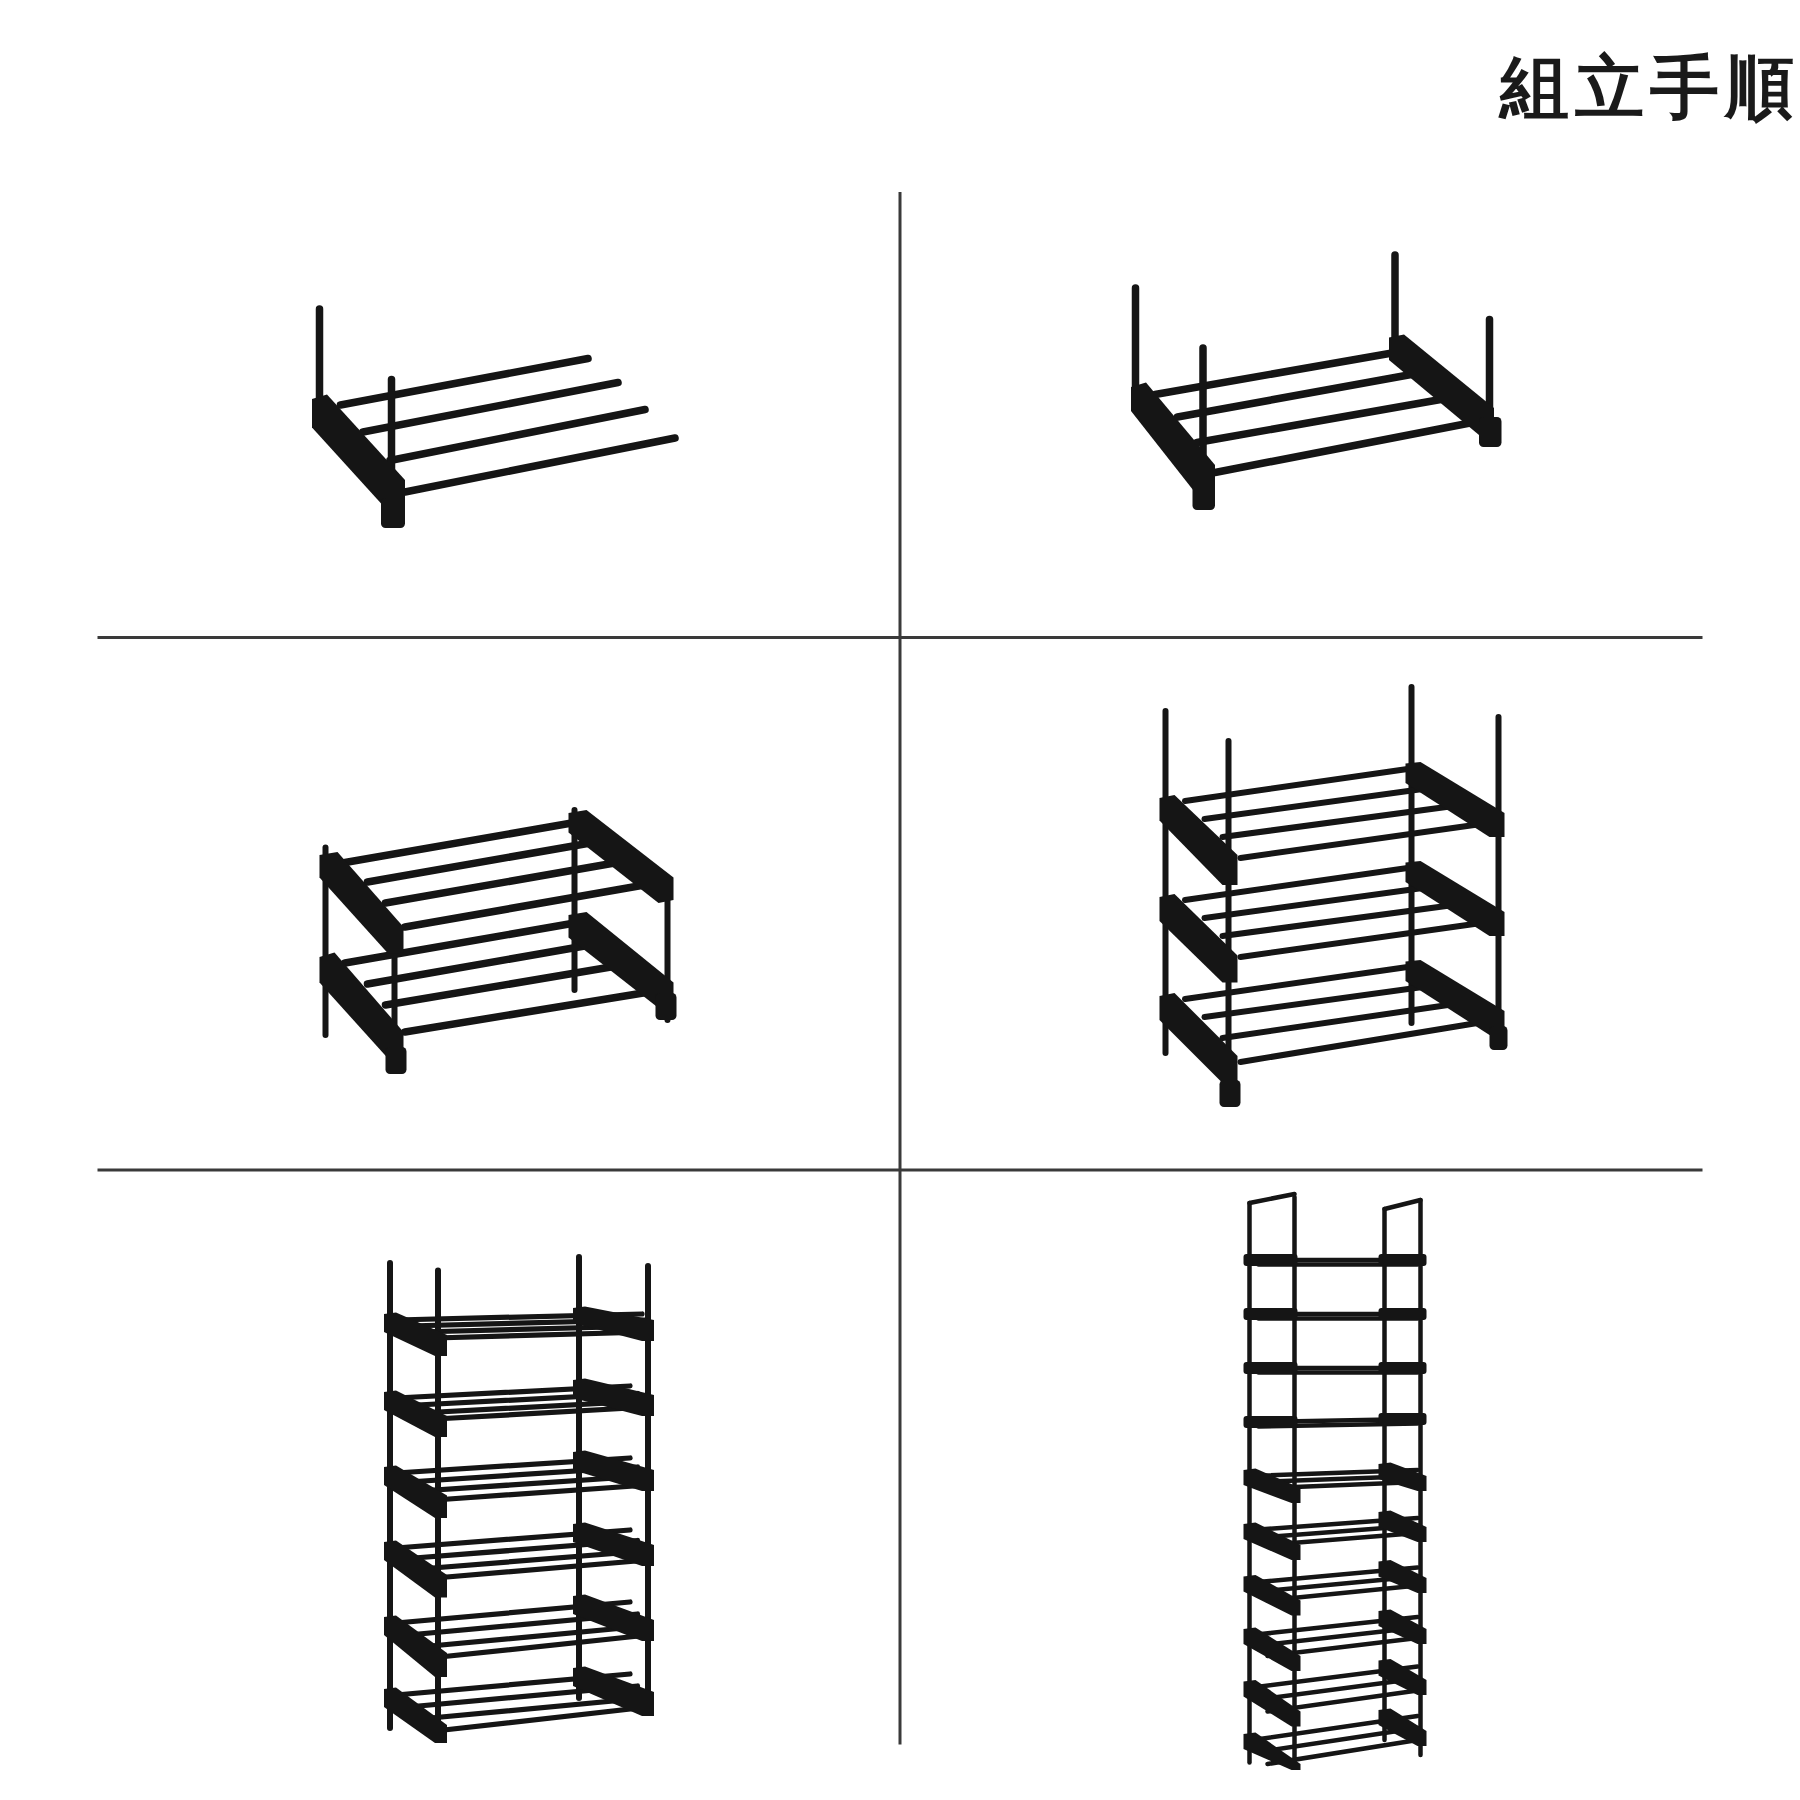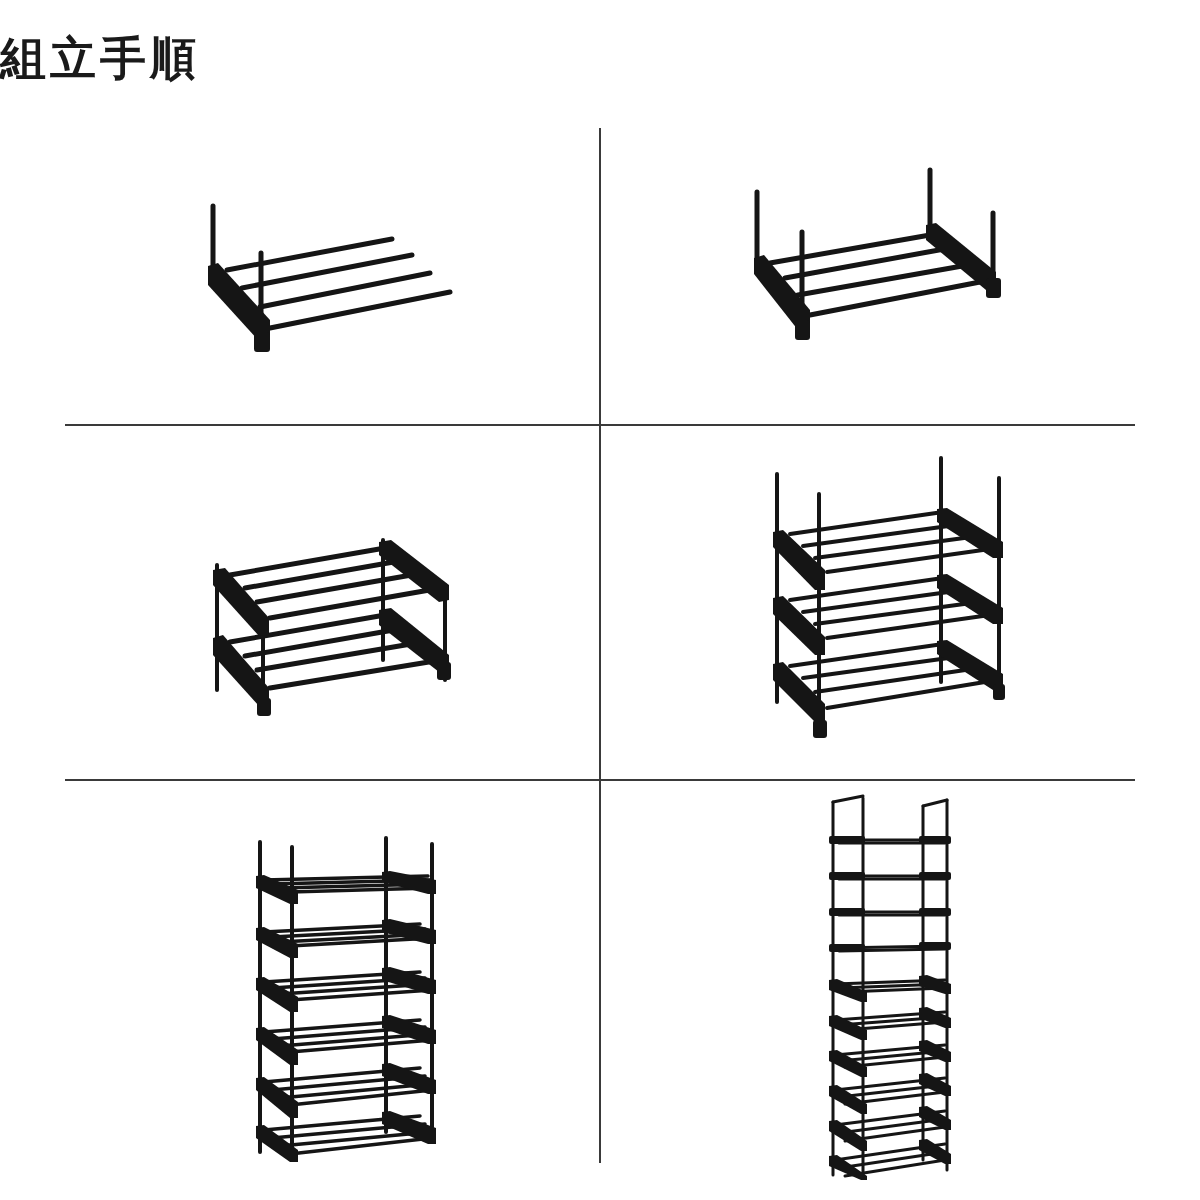--- a/index.html
+++ b/index.html
@@ -1,18 +1,18 @@
 <!DOCTYPE html>
 <html><head>
   <meta charset="utf-8">
   <style>
     html, body { margin: 0; padding: 0; background: #ffffff; }
     body { width: 1200px; height: 1200px; position: relative; overflow: hidden;
            font-family: "DejaVu Sans", "Liberation Sans", sans-serif; }
-    .title { position: absolute; left: 0; top: 28px; width: 1200px; text-align: left;
+    .title { position: absolute; left: 0; top: 28px; width: 1200px; text-align: right;
              font-size: 46px; font-weight: bold; color: #1a1a1a; letter-spacing: 4px; }
     .vline { position: absolute; left: 599px; width: 2px; background: #3a3a3a; }
     .hline { position: absolute; height: 2px; background: #3a3a3a; }
     .cell { position: absolute; }
     .cell svg { position: absolute; left: 0; top: 0; }
   </style>
 </head>
 <body>
 
 <div class="title">組立手順</div>

